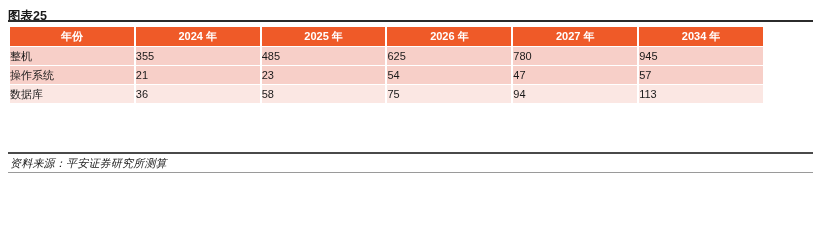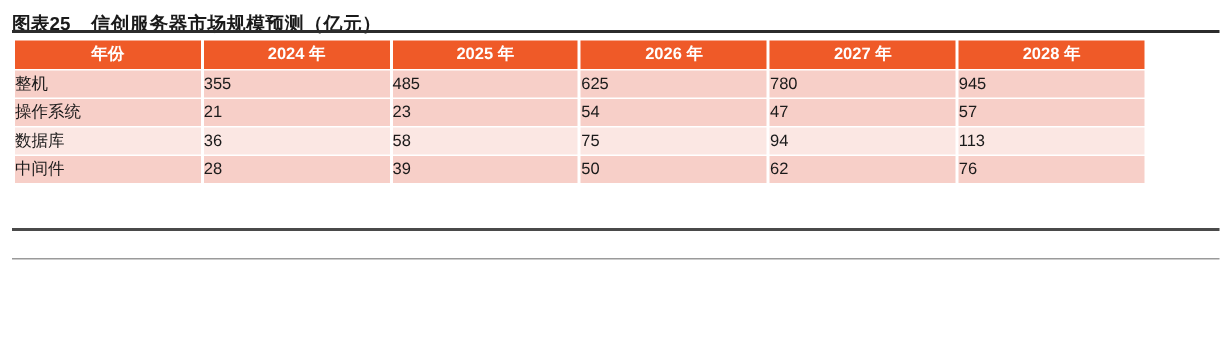--- a/index.html
+++ b/index.html
@@ -126,34 +126,33 @@
     background: #9a9a9a;
   }
 </style>
 </head>
 <body>
 
 <div class="figure">
 
   <div class="title-row">
     <span class="title-label">图表25</span>
-    <span class="title-text">信创服务器市场规模预测（亿元）</span>
   </div>
 
   <div class="title-rule"></div>
 
   <table class="table">
     <thead>
       <tr>
         <th>年份</th>
         <th>2024 年</th>
         <th>2025 年</th>
         <th>2026 年</th>
         <th>2027 年</th>
-        <th>2028 年</th>
+        <th>2034 年</th>
       </tr>
     </thead>
     <tbody>
       <tr class="row-odd">
         <td class="cell-label">整机</td>
         <td class="cell-value">355</td>
         <td class="cell-value">485</td>
         <td class="cell-value">625</td>
         <td class="cell-value">780</td>
         <td class="cell-value">945</td>
@@ -167,27 +166,20 @@
         <td class="cell-value">57</td>
       </tr>
       <tr class="row-even">
         <td class="cell-label">数据库</td>
         <td class="cell-value">36</td>
         <td class="cell-value">58</td>
         <td class="cell-value">75</td>
         <td class="cell-value">94</td>
         <td class="cell-value">113</td>
       </tr>
-      <tr class="row-odd">
-        <td class="cell-label">中间件</td>
-        <td class="cell-value">28</td>
-        <td class="cell-value">39</td>
-        <td class="cell-value">50</td>
-        <td class="cell-value">62</td>
-        <td class="cell-value">76</td>
-      </tr>
     </tbody>
   </table>
 
   <div class="footer-rule-top"></div>
+  <div class="footer-text">资料来源：平安证券研究所测算</div>
   <div class="footer-rule-bottom"></div>
 
 </div>
 
 </body></html>

